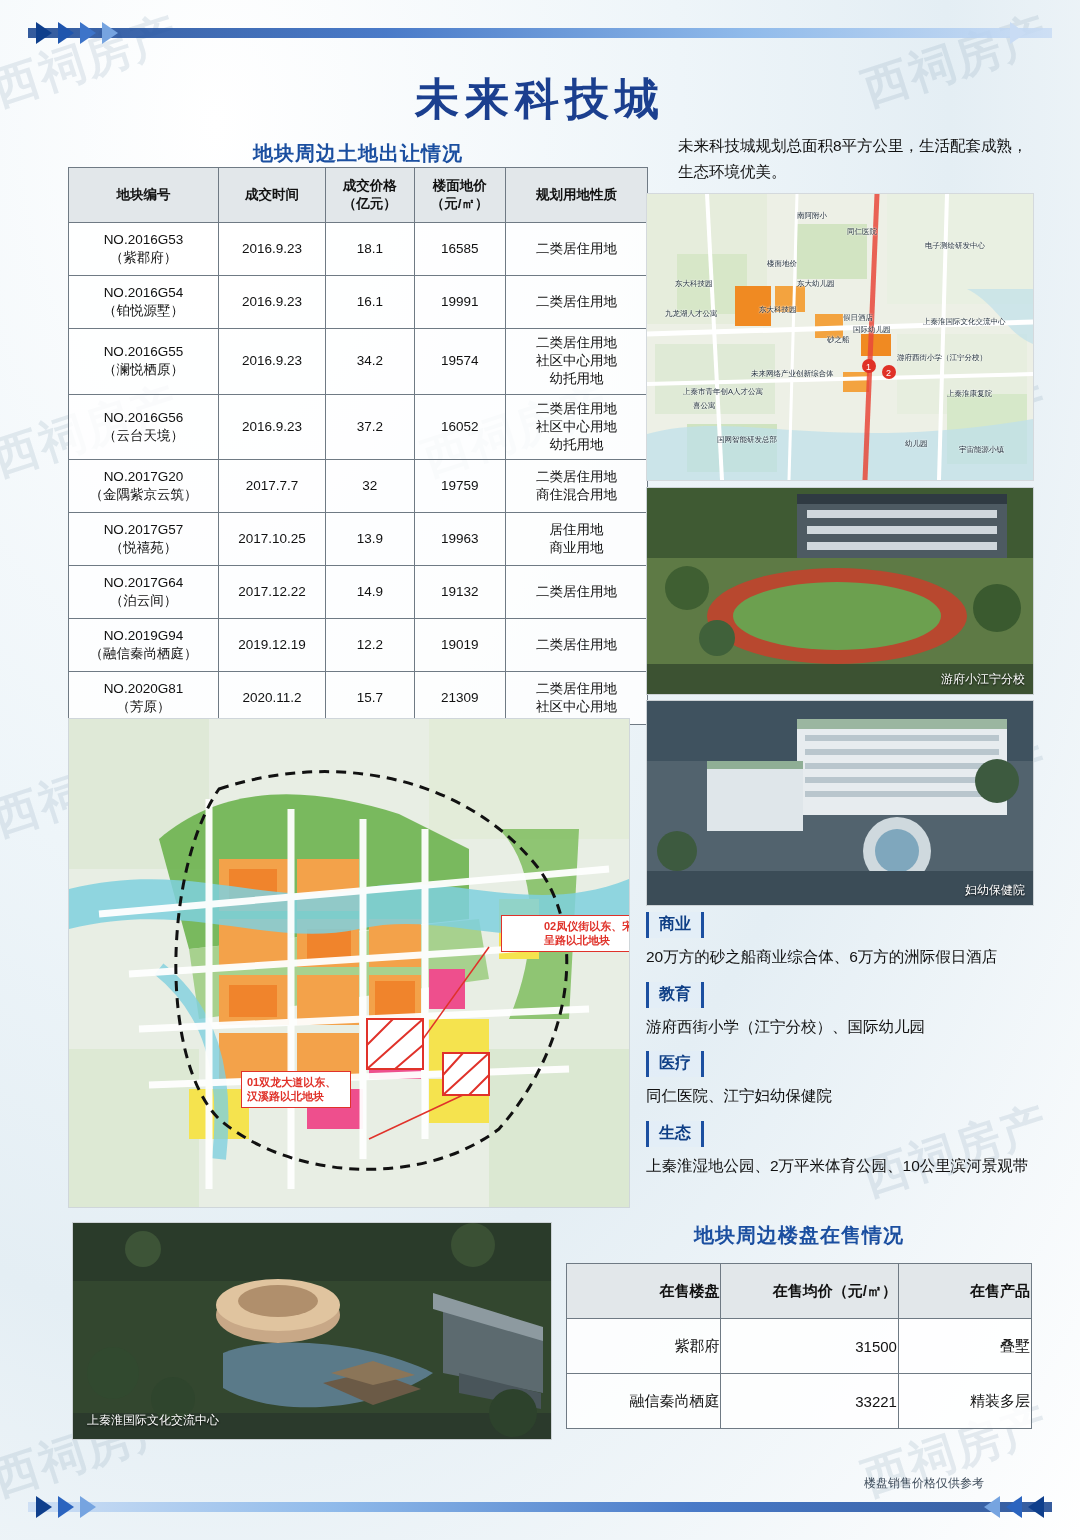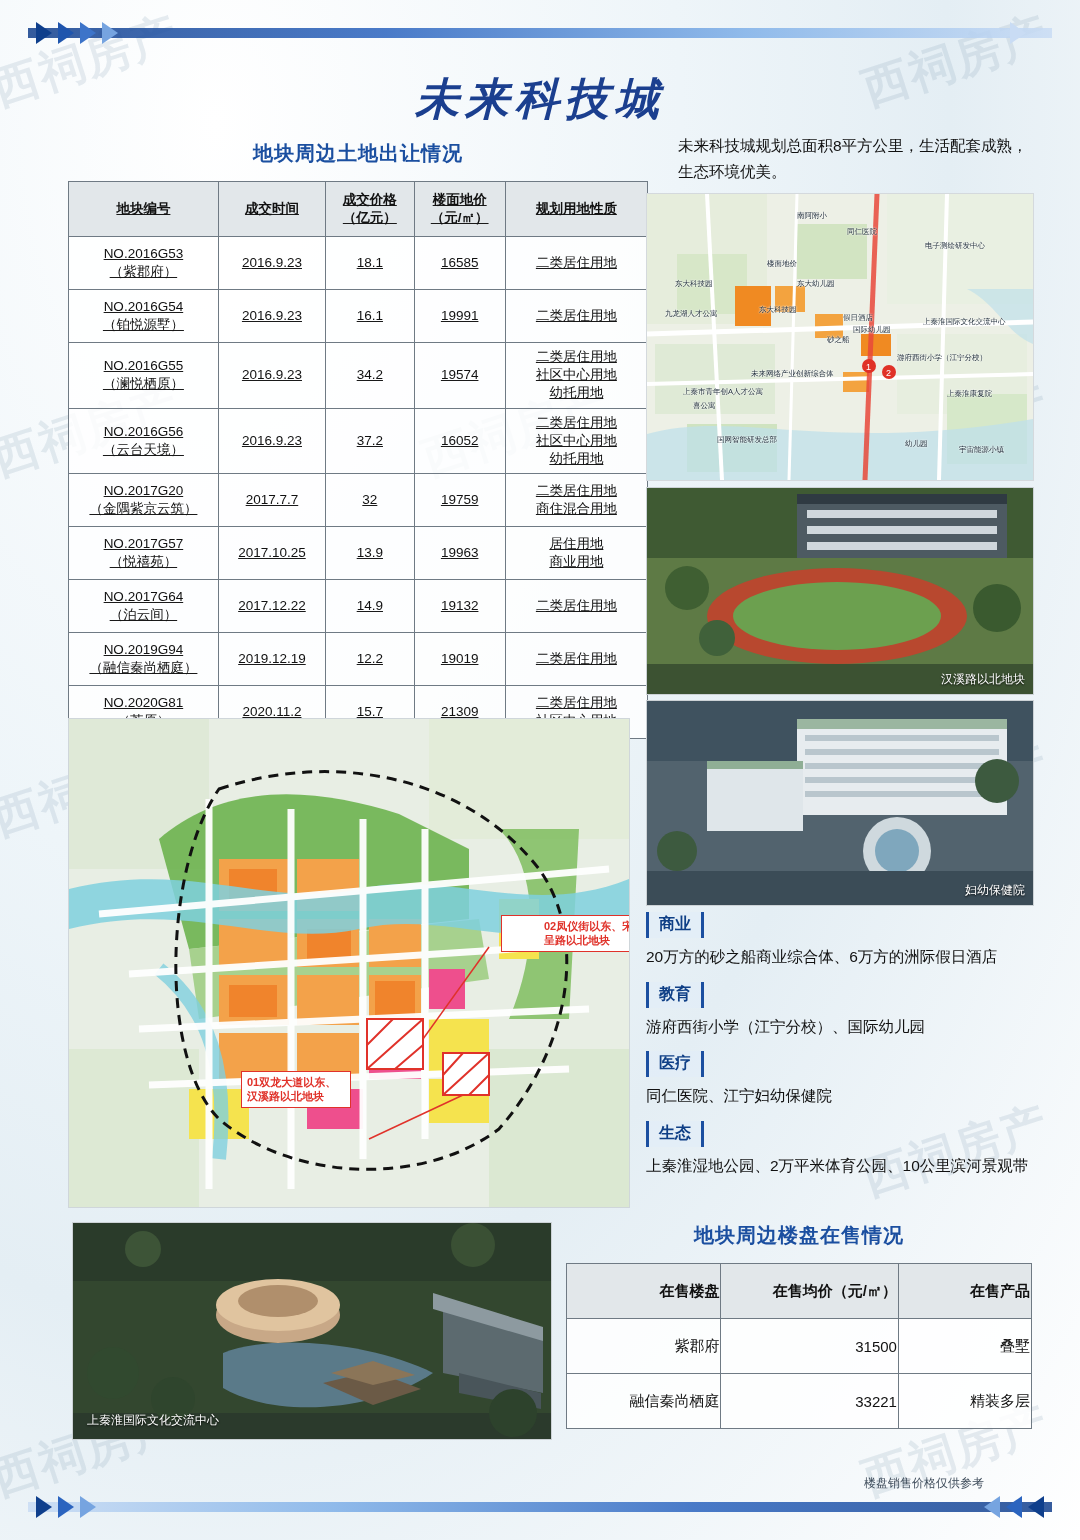--- a/index.html
+++ b/index.html
@@ -40,31 +40,28 @@
     background:linear-gradient(270deg,#123f8c 0%,#2b64bf 35%,#7fb0e8 70%,#c9dcf4 100%);
   }
   .chev{
     position:absolute;top:16px;width:0;height:0;
     border-top:11px solid transparent;border-bottom:11px solid transparent;
   }
   .title{
     position:absolute;top:70px;left:0;width:1080px;text-align:center;
     font-family:"Liberation Serif","DejaVu Serif",serif;
     font-size:44px;font-weight:bold;color:#1b3f8f;letter-spacing:6px;
-    font-style:italic;
   }
   .sec-title{
     font-size:20px;font-weight:bold;color:#1b4fa0;text-align:center;letter-spacing:1px;
   }
   
   .land-table-wrap{position:absolute;left:68px;top:140px;width:580px;}
   table.land{
     border-collapse:collapse;width:580px;background:rgba(255,255,255,.82);
-    margin-top:14px;
-    text-decoration:underline;
   }
   table.land th,table.land td{
     border:1px solid #6f7a84;
     text-align:center;vertical-align:middle;
     font-size:13.5px;color:#111;
     padding:5px 2px;line-height:1.35;
   }
   table.land th{background:#e2e7ea;font-weight:bold;font-size:13.5px;height:44px;}
   table.land td{height:42px;}
   .c1{width:150px;} .c2{width:105px;} .c3{width:88px;} .c4{width:90px;} .c5{width:147px;}
@@ -356,21 +353,21 @@
     <rect x="160" y="38" width="190" height="8" fill="#cfd7dc"></rect>
     <rect x="160" y="54" width="190" height="8" fill="#cfd7dc"></rect>
     <rect x="0" y="70" width="386" height="110" fill="#5e7a45"></rect>
     <ellipse cx="190" cy="128" rx="130" ry="48" fill="#b8482f"></ellipse>
     <ellipse cx="190" cy="128" rx="104" ry="34" fill="#6ca04f"></ellipse>
     <rect x="0" y="176" width="386" height="30" fill="#3c5232"></rect>
     <circle cx="40" cy="100" r="22" fill="#3f5f32"></circle>
     <circle cx="70" cy="150" r="18" fill="#40613a"></circle>
     <circle cx="350" cy="120" r="24" fill="#3a5a2f"></circle>
   </svg>
-  <div class="cap">汉溪路以北地块</div>
+  <div class="cap">游府小江宁分校</div>
 </div>
 
 <div class="photo ph-hospital">
   <svg width="386" height="204" viewBox="0 0 386 204">
     <rect width="386" height="204" fill="#52636e"></rect>
     <rect x="0" y="0" width="386" height="60" fill="#3f525f"></rect>
     <rect x="150" y="18" width="210" height="96" fill="#e7ecef"></rect>
     <rect x="150" y="18" width="210" height="10" fill="#9bb6a0"></rect>
     <g fill="#b9c6cd">
       <rect x="158" y="34" width="194" height="6"></rect>

